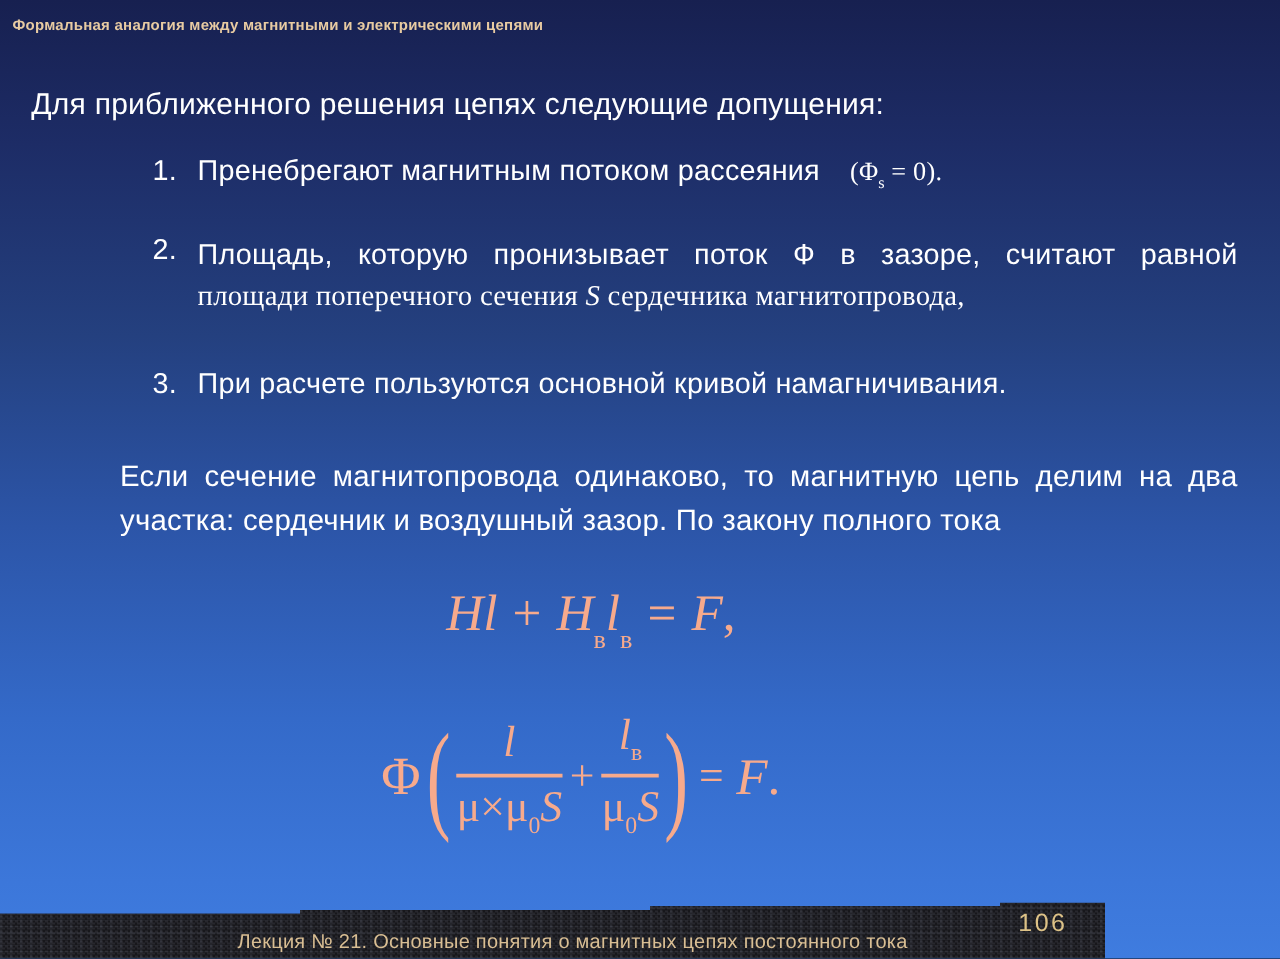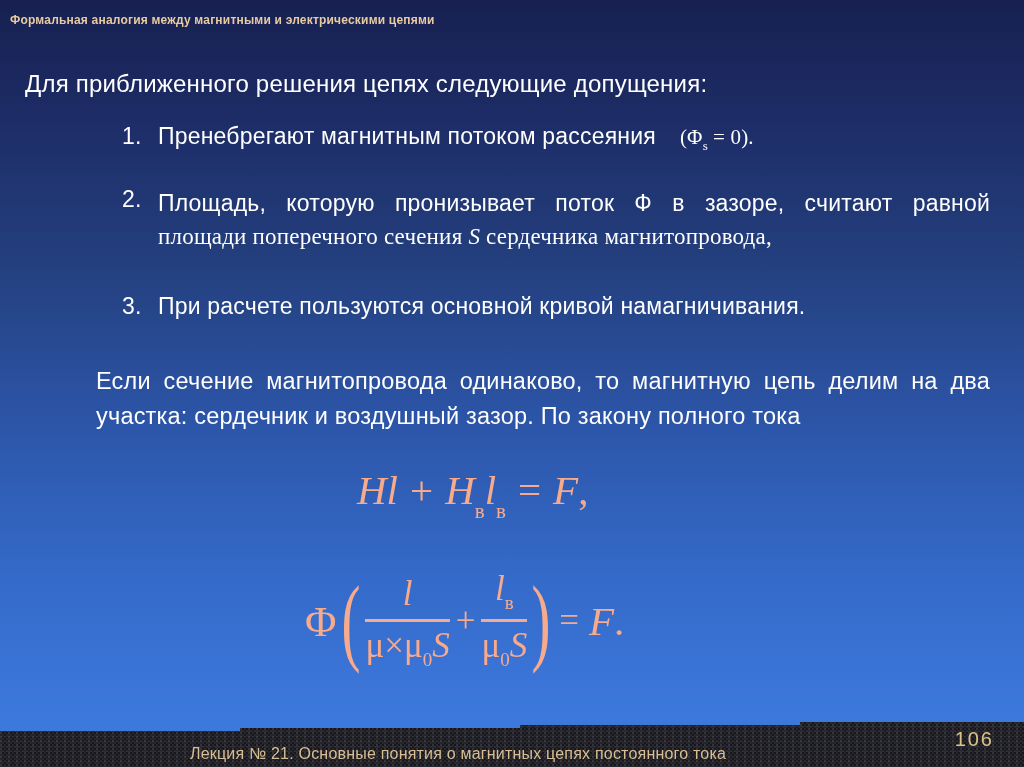--- a/index.html
+++ b/index.html
@@ -68,21 +68,21 @@
   .fnum{align-items:flex-end;height:44px;padding:0 10px 5px;border-bottom:3px solid #f7aa8c;}
   .fden{align-items:flex-start;height:46px;padding-top:4px;}
   .formula2 sub{font-size:19px;vertical-align:-9px;font-style:normal;}
   .formula2 .greek{font-style:normal;}
   .formula2 .plus{margin:0 2px;}
   .formula2 .eq{margin:0 10px 0 8px;}
   .formula2 .tail{font-size:41px;}
 
   
   .footer{
-    position:absolute;left:0;bottom:0;width:1024px;height:45px;
+    position:absolute;left:0;bottom:0;width:884px;height:45px;
     background-color:#1c1c21;
     background-image:
       repeating-linear-gradient(90deg, rgba(150,160,185,.10) 0 2px, transparent 2px 8px),
       repeating-linear-gradient(0deg, rgba(150,160,185,.08) 0 1px, transparent 1px 5px),
       repeating-conic-gradient(#27272d 0% 25%, #17171b 0% 50%);
     background-size:auto,auto,4px 4px;
     clip-path:polygon(0 9px,240px 9px,240px 6px,520px 6px,520px 3px,800px 3px,800px 0,1024px 0,1024px 45px,0 45px);
     text-decoration:underline;
   }
   .lecture{

